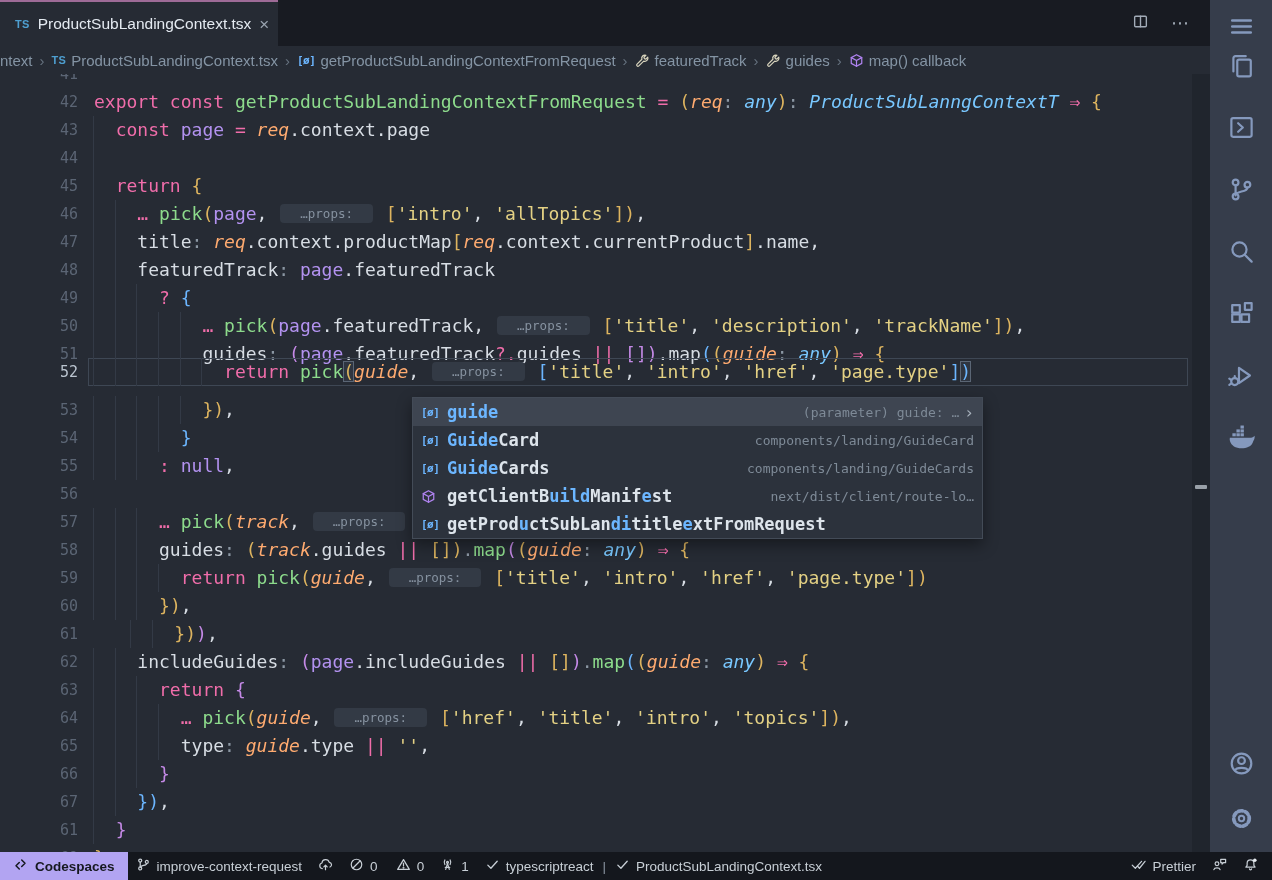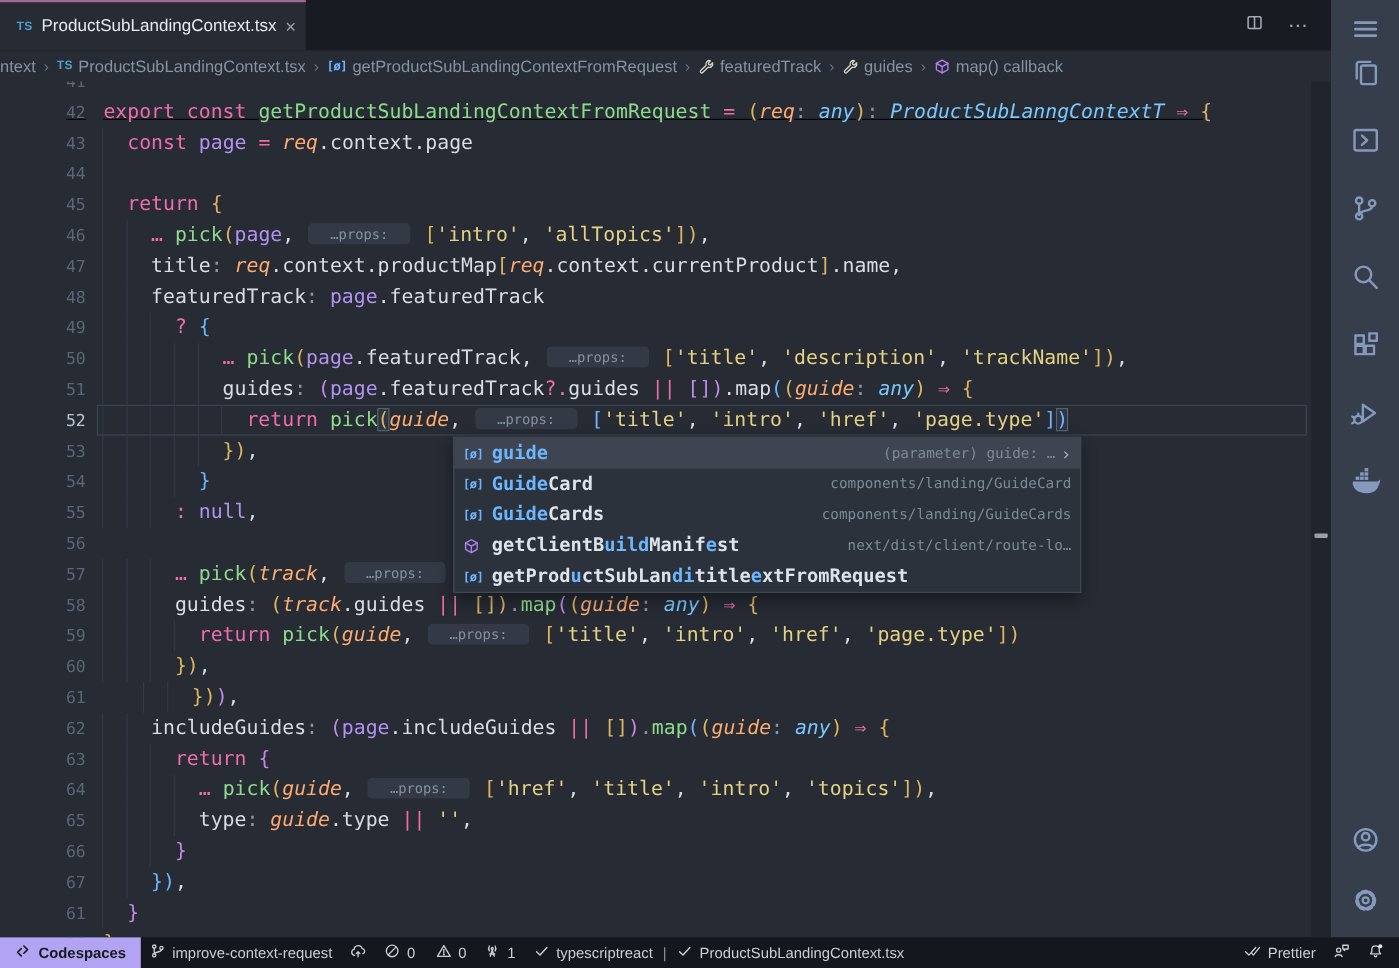--- a/index.html
+++ b/index.html
@@ -155,21 +155,21 @@
             <span>map() callback</span>
           </span>
         </div>
 
       <div class="editor">
         <div id="code-lines">
             <div class="line-row" style="top: -14px;">
               <div class="gutter">41</div>
               <div class="code"><span></span></div>
             </div>
-            <div class="line-row" style="top: 14px; text-decoration: underline;">
+            <div class="line-row" style="top: 14px;">
               <div class="gutter">42</div>
               <div class="code"><span></span><span class="tok-kw">export const </span><span class="tok-fn">getProductSubLandingContextFromRequest</span><span class="tok-ws"> </span><span class="tok-op">= </span><span class="tok-b1">(</span><span class="tok-param">req</span><span class="tok-pun">: </span><span class="tok-type">any</span><span class="tok-b1">)</span><span class="tok-pun">: </span><span class="tok-type">ProductSubLanngContextT</span><span class="tok-ws"> </span><span class="tok-op">⇒ </span><span class="tok-b1">{</span></div>
             </div>
             <div class="line-row" style="top: 42px;">
               <div class="gutter">43</div>
               <div class="code"><span class="guide" style="left: -1px;"></span><span>  </span><span class="tok-kw">const </span><span class="tok-var">page</span><span class="tok-ws"> </span><span class="tok-op">= </span><span class="tok-param">req</span><span class="tok-pln">.context.page</span></div>
             </div>
             <div class="line-row" style="top: 70px;">
               <div class="gutter">44</div>
               <div class="code"><span class="guide" style="left: -1px;"></span><span>  </span></div>
@@ -195,21 +195,21 @@
               <div class="code"><span class="guide" style="left: -1px;"></span><span class="guide" style="left: 20.68px;"></span><span class="guide" style="left: 42.36px;"></span><span>      </span><span class="tok-op">? </span><span class="tok-b3">{</span></div>
             </div>
             <div class="line-row" style="top: 238px;">
               <div class="gutter">50</div>
               <div class="code"><span class="guide" style="left: -1px;"></span><span class="guide" style="left: 20.68px;"></span><span class="guide" style="left: 42.36px;"></span><span class="guide" style="left: 64.04px;"></span><span class="guide" style="left: 85.72px;"></span><span>          </span><span class="tok-op">… </span><span class="tok-fn">pick</span><span class="tok-b1">(</span><span class="tok-var">page</span><span class="tok-pln">.featuredTrack</span><span class="tok-pln">, </span><span class="tok-hint">…props:</span><span class="tok-ws"> </span><span class="tok-b1">[</span><span class="tok-str">'title'</span><span class="tok-pln">, </span><span class="tok-str">'description'</span><span class="tok-pln">, </span><span class="tok-str">'trackName'</span><span class="tok-b1">]</span><span class="tok-b1">)</span><span class="tok-pln">,</span></div>
             </div>
             <div class="line-row" style="top: 266px;">
               <div class="gutter">51</div>
               <div class="code"><span class="guide" style="left: -1px;"></span><span class="guide" style="left: 20.68px;"></span><span class="guide" style="left: 42.36px;"></span><span class="guide" style="left: 64.04px;"></span><span class="guide" style="left: 85.72px;"></span><span>          </span><span class="tok-pln">guides</span><span class="tok-pun">: </span><span class="tok-b2">(</span><span class="tok-var">page</span><span class="tok-pln">.featuredTrack</span><span class="tok-op">?.</span><span class="tok-pln">guides </span><span class="tok-op">|| </span><span class="tok-b2">[]</span><span class="tok-b2">)</span><span class="tok-pln">.map</span><span class="tok-b3">(</span><span class="tok-b1">(</span><span class="tok-param">guide</span><span class="tok-pun">: </span><span class="tok-type">any</span><span class="tok-b1">)</span><span class="tok-ws"> </span><span class="tok-op">⇒ </span><span class="tok-b1">{</span></div>
             </div>
-            <div class="line-row current" style="top: 294px;">
+            <div class="line-row current" style="top: 284px;">
               <div class="gutter">52</div>
               <div class="code"><span class="guide" style="left: -1px;"></span><span class="guide" style="left: 20.68px;"></span><span class="guide" style="left: 42.36px;"></span><span class="guide" style="left: 64.04px;"></span><span class="guide" style="left: 85.72px;"></span><span class="guide" style="left: 107.4px;"></span><span>            </span><span class="tok-kw">return </span><span class="tok-fn">pick</span><span class="tok-b1 tok-bm">(</span><span class="tok-param">guide</span><span class="tok-pln">, </span><span class="tok-hint">…props:</span><span class="tok-ws"> </span><span class="tok-b3">[</span><span class="tok-str">'title'</span><span class="tok-pln">, </span><span class="tok-str">'intro'</span><span class="tok-pln">, </span><span class="tok-str">'href'</span><span class="tok-pln">, </span><span class="tok-str">'page.type'</span><span class="tok-b3">]</span><span class="tok-b3 tok-bm">)</span></div>
             </div>
             <div class="line-row" style="top: 322px;">
               <div class="gutter">53</div>
               <div class="code"><span class="guide" style="left: -1px;"></span><span class="guide" style="left: 20.68px;"></span><span class="guide" style="left: 42.36px;"></span><span class="guide" style="left: 64.04px;"></span><span class="guide" style="left: 85.72px;"></span><span>          </span><span class="tok-b1">}</span><span class="tok-b1">)</span><span class="tok-pln">,</span></div>
             </div>
             <div class="line-row" style="top: 350px;">
               <div class="gutter">54</div>
               <div class="code"><span class="guide" style="left: -1px;"></span><span class="guide" style="left: 20.68px;"></span><span class="guide" style="left: 42.36px;"></span><span class="guide" style="left: 64.04px;"></span><span>        </span><span class="tok-b3">}</span></div>

